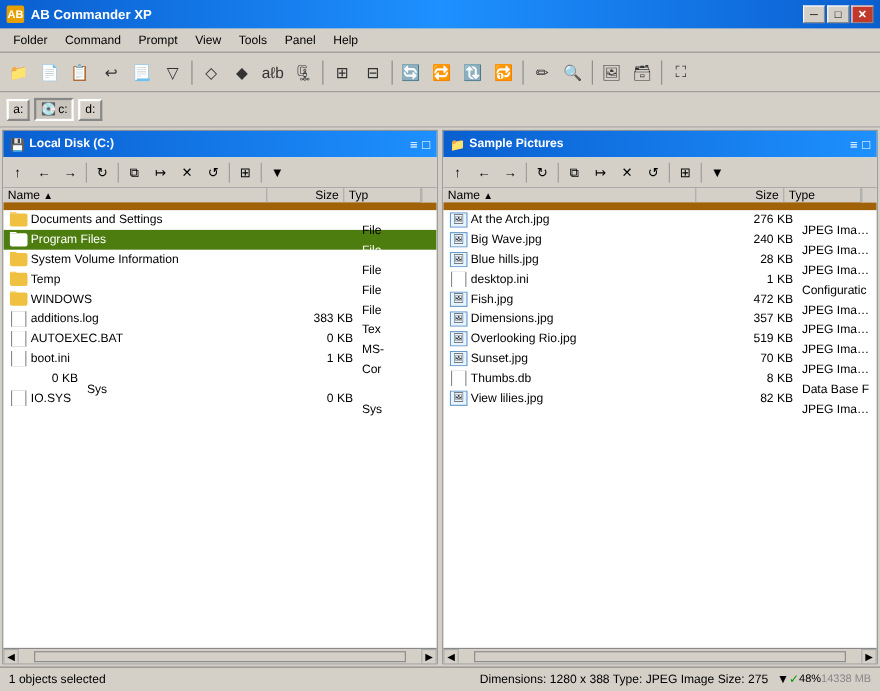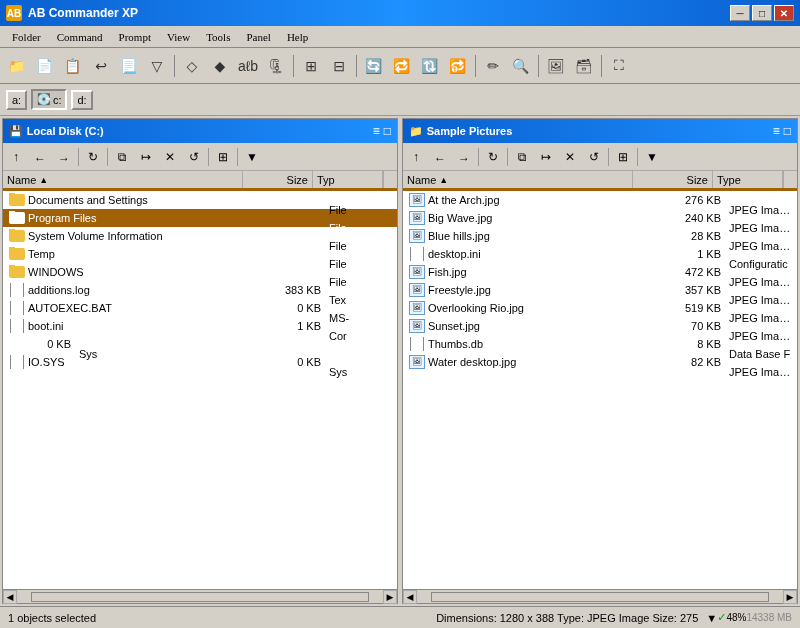--- a/index.html
+++ b/index.html
@@ -45,21 +45,20 @@
     .title-btn.close { background: #c0392b; color: white; }
 
     
     .menu-bar {
       background: #d4d0c8;
       height: 22px;
       display: flex;
       align-items: center;
       padding: 0 4px;
       border-bottom: 1px solid #888;
-      font-family: Liberation Serif, serif;
     }
     .menu-item {
       padding: 2px 8px;
       cursor: pointer;
       font-size: 11px;
     }
 
     
     .toolbar {
       background: #d4d0c8;
@@ -155,21 +154,21 @@
     
     .file-list-container {
       flex: 1;
       overflow: hidden;
       display: flex;
       flex-direction: column;
     }
     .file-list-header {
       display: flex;
       background: #d4d0c8;
-      border-bottom: 3px solid #a16207;
+      border-bottom: 7px solid #a16207;
       height: 20px;
       flex-shrink: 0;
     }
     .col-header {
       padding: 2px 4px;
       font-size: 11px;
       border-right: 1px solid #aaa;
       cursor: pointer;
       display: flex;
       align-items: center;
@@ -187,21 +186,21 @@
       overflow-x: hidden;
     }
     .file-row {
       display: flex;
       align-items: center;
       height: 18px;
       padding: 0 2px;
       cursor: pointer;
       border-bottom: 1px solid transparent;
     }
-    .file-row.selected { background: #a16207; color: white; }
+    .file-row.selected { background: #4d7c0f; color: white; }
     .file-row.selected .file-icon { filter: brightness(10); }
     .file-cell {
       padding: 0 4px;
       white-space: nowrap;
       overflow: hidden;
       text-overflow: ellipsis;
       font-size: 11px;
     }
     .file-cell.name { flex: 1; min-width: 80px; display: flex; align-items: center; gap: 3px; }
     .file-cell.size { width: 70px; text-align: right; }
@@ -588,21 +587,21 @@
               <span>Fish.jpg</span>
             </div>
             <div class="file-cell size">472 KB</div>
             <div class="file-cell type">JPEG Image</div>
           </div>
           <div class="file-row">
             <div class="file-cell name">
               <span class="file-icon">
                 <div class="icon-image" style="font-size: 8px;">🖼</div>
               </span>
-              <span>Freestyle.jpg</span>
+              <span>Dimensions.jpg</span>
             </div>
             <div class="file-cell size">357 KB</div>
             <div class="file-cell type">JPEG Image</div>
           </div>
           <div class="file-row">
             <div class="file-cell name">
               <span class="file-icon">
                 <div class="icon-image" style="font-size: 8px;">🖼</div>
               </span>
               <span>Overlooking Rio.jpg</span>
@@ -628,21 +627,21 @@
               <span>Thumbs.db</span>
             </div>
             <div class="file-cell size">8 KB</div>
             <div class="file-cell type">Data Base F</div>
           </div>
           <div class="file-row">
             <div class="file-cell name">
               <span class="file-icon">
                 <div class="icon-image" style="font-size: 8px;">🖼</div>
               </span>
-              <span>Water desktop.jpg</span>
+              <span>View lilies.jpg</span>
             </div>
             <div class="file-cell size">82 KB</div>
             <div class="file-cell type">JPEG Image</div>
           </div>
         </div>
     </div>
     <div class="h-scroll">
       <div class="h-scroll-btn">◀</div>
       <div class="h-scroll-track"></div>
       <div class="h-scroll-btn">▶</div>

